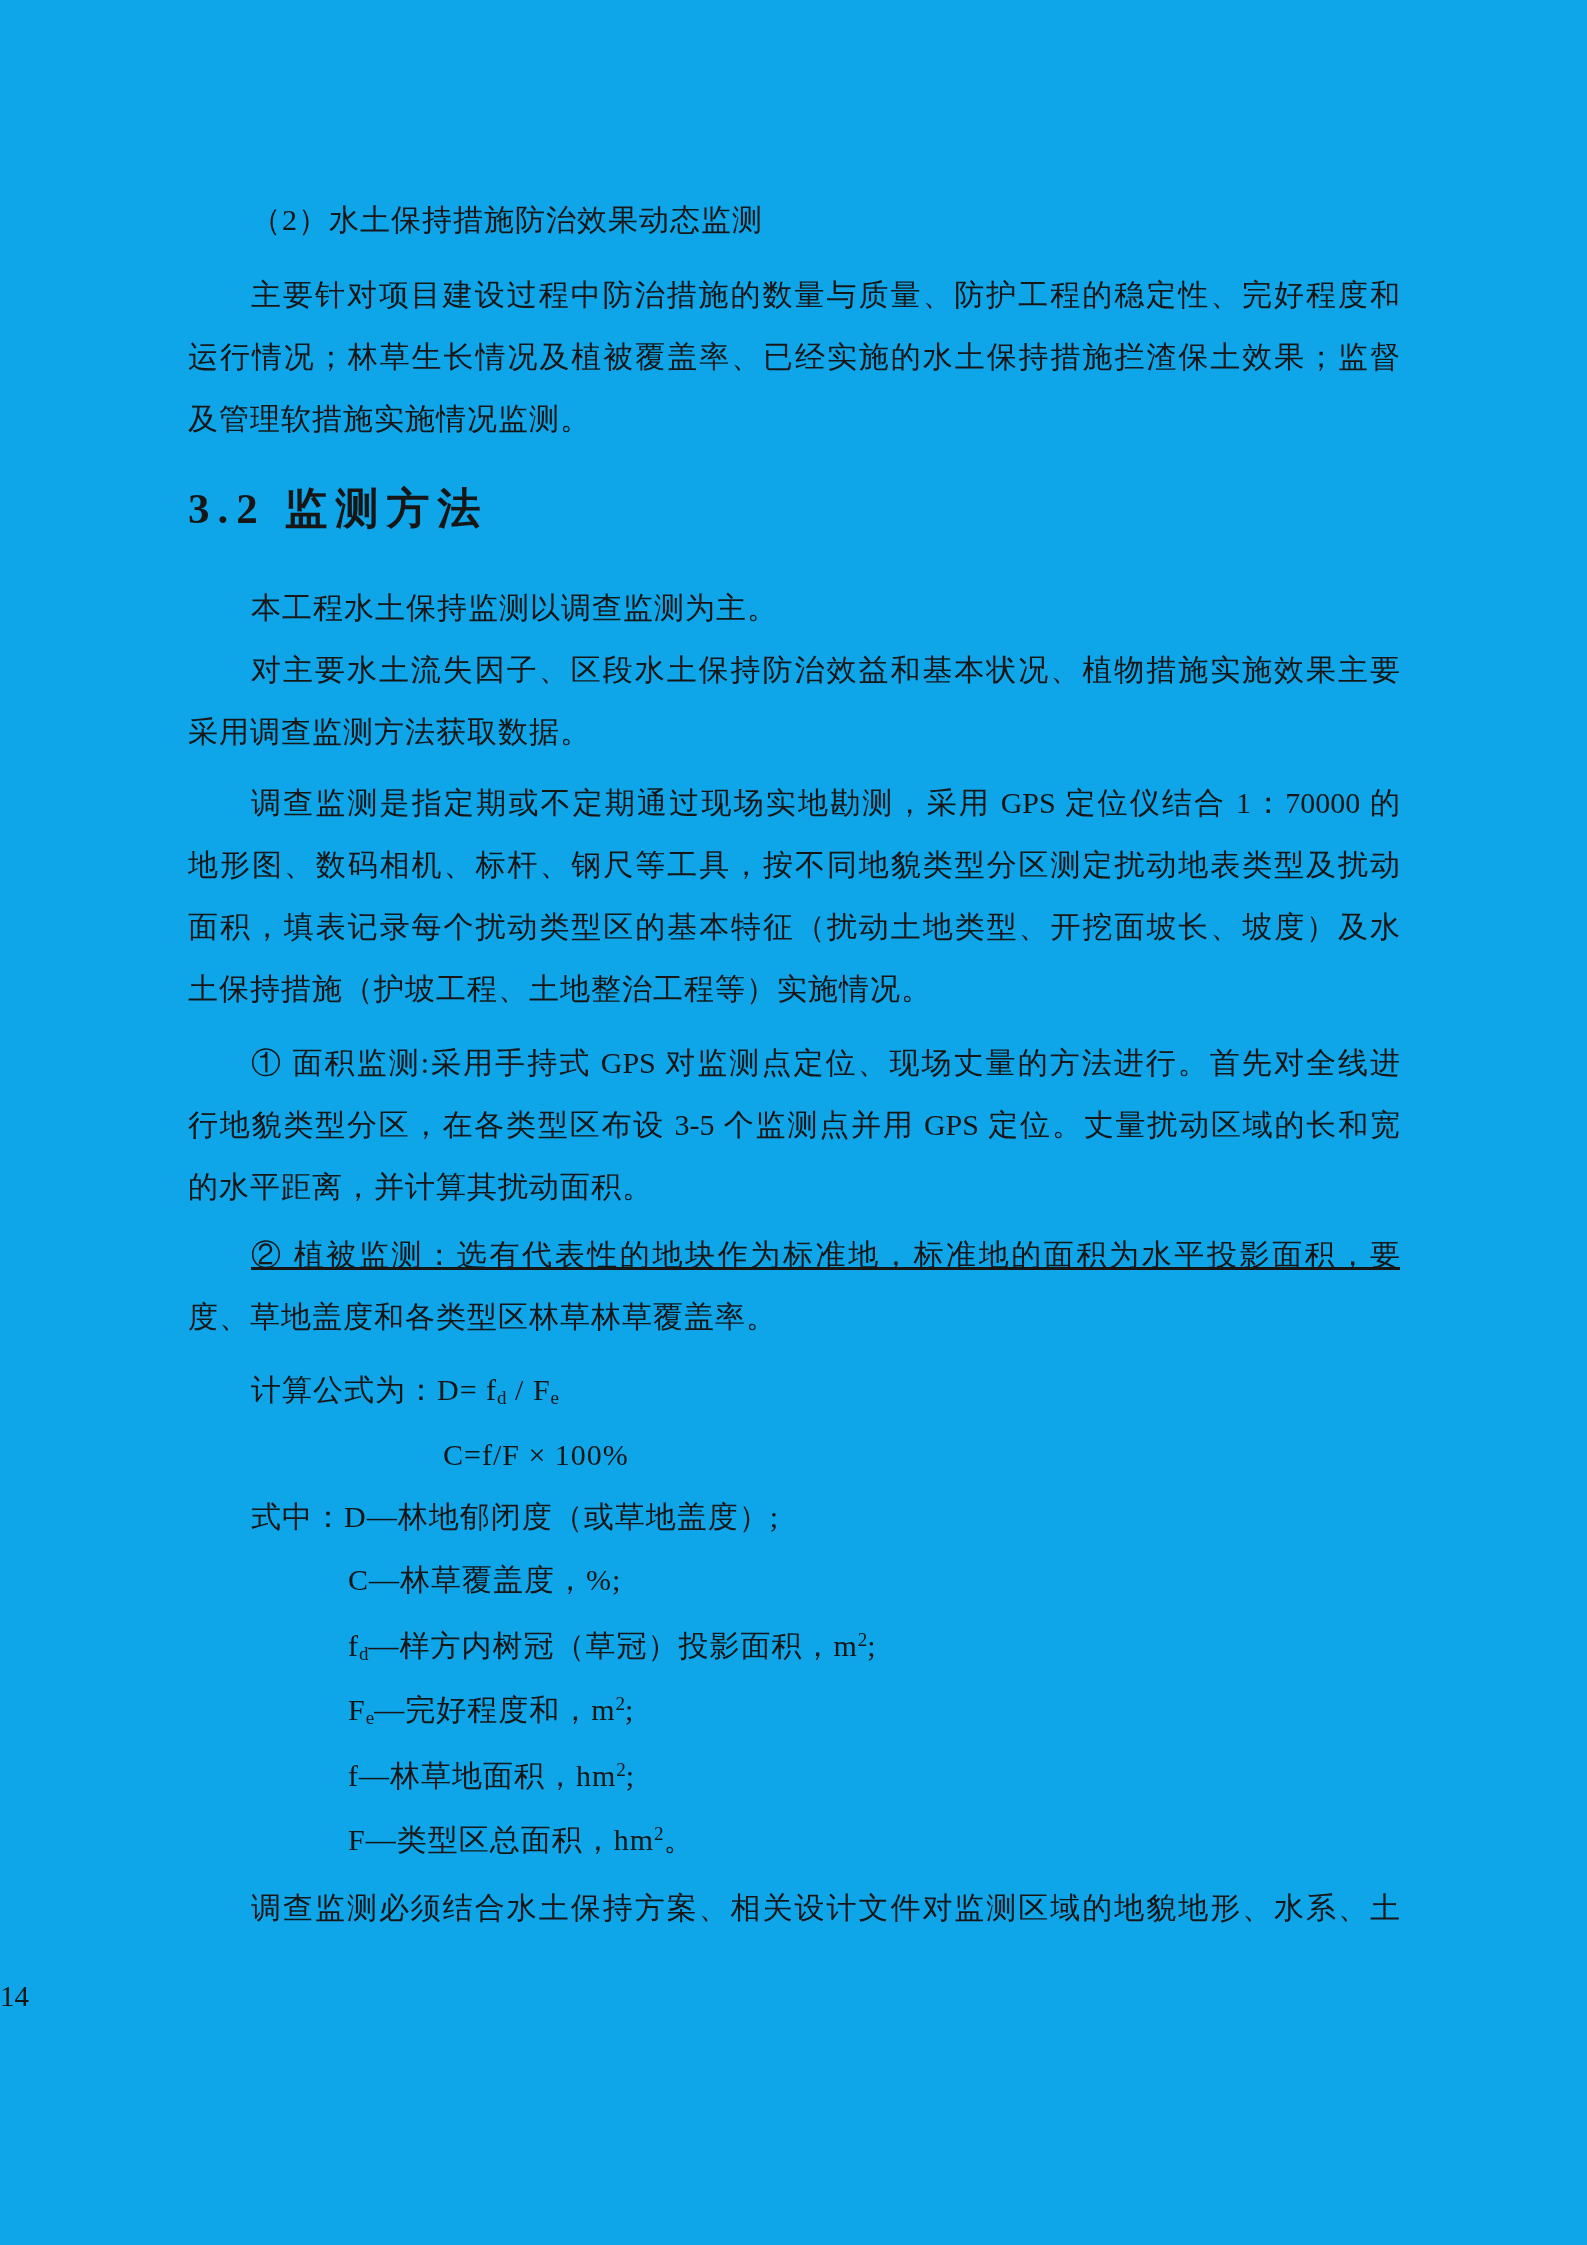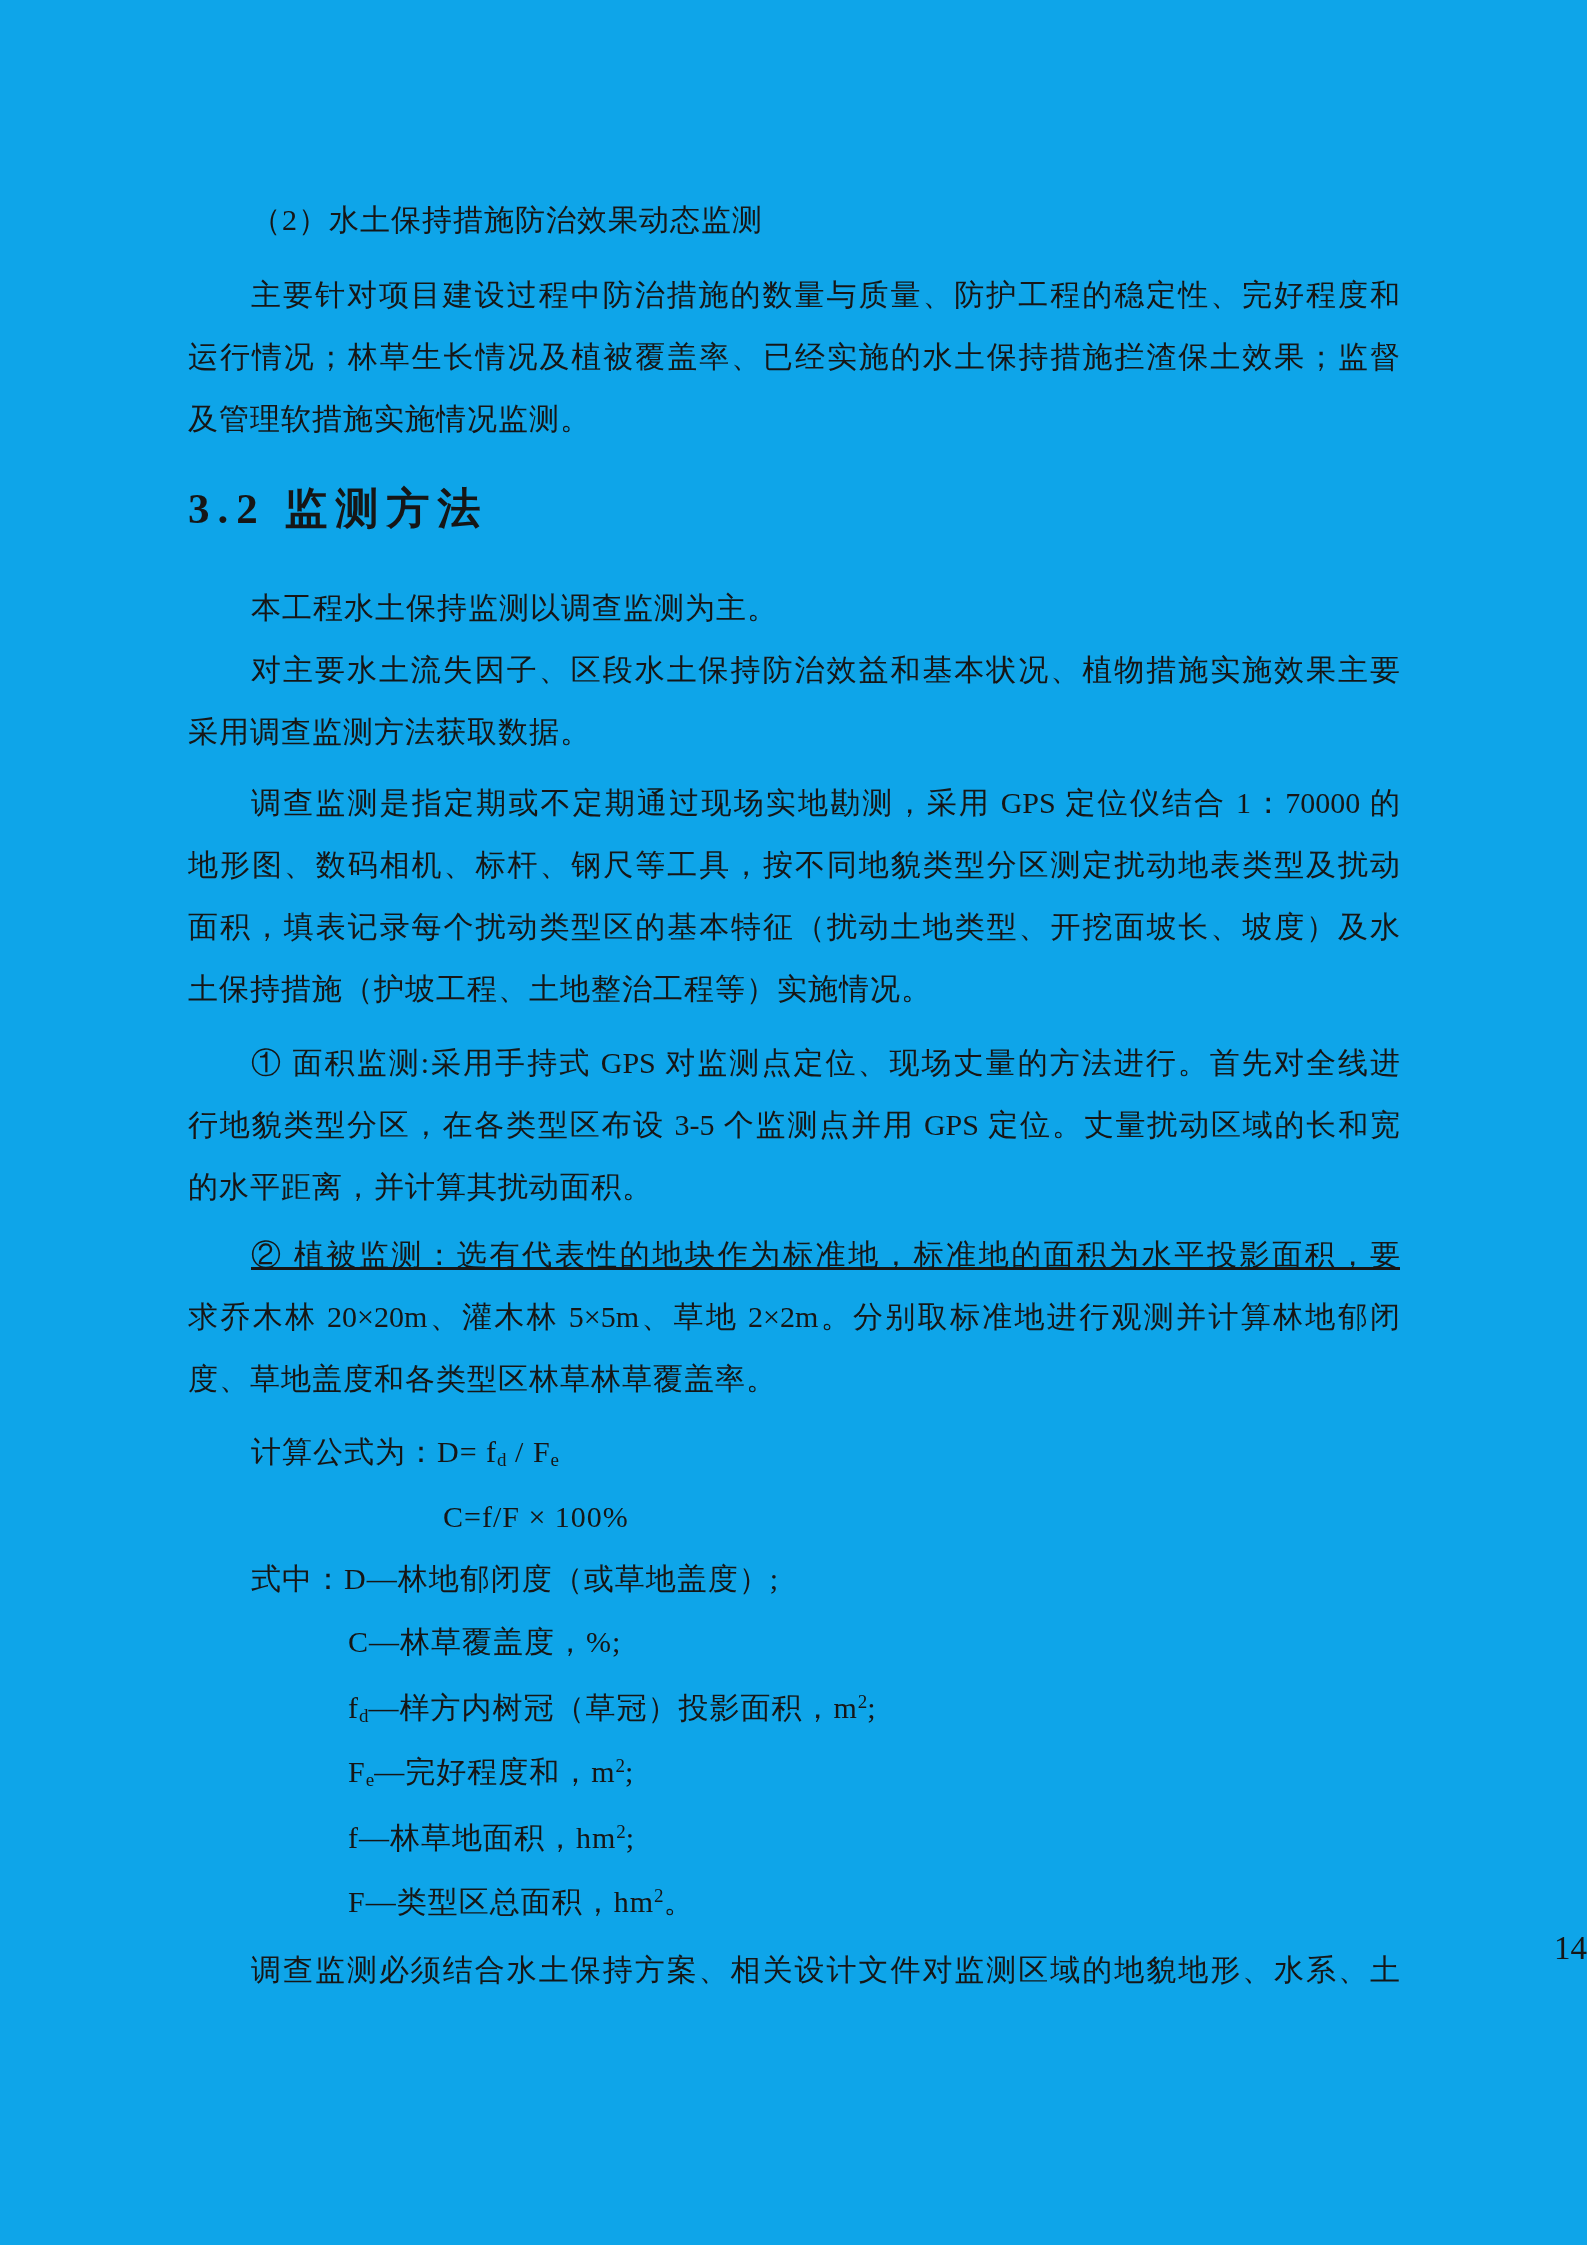--- a/index.html
+++ b/index.html
@@ -46,23 +46,23 @@
   }
   .ln sup{
     font-size:19px;
     line-height:0;
     vertical-align:0.55em;
     letter-spacing:0;
   }
   .page-num{
     position:absolute;
     left:0;right:0;
-    top:1928px;
-    text-align:right;
-    font-size:33px;
+    top:1976px;
+    text-align:left;
+    font-size:29px;
     line-height:40px;
   }
 </style>
 </head>
 <body>
 
 <div class="page">
   <main class="content">
       <div class="block" style="margin-top: 0px;">
         <div class="ln" style="padding-left: 63px;"><span>（2）水土保持措施防治效果动态监测</span></div>
@@ -88,21 +88,20 @@
         <div class="ln fill"><span>面积，填表记录每个扰动类型区的基本特征（扰动土地类型、开挖面坡长、坡度）及水</span></div>
         <div class="ln"><span>土保持措施（护坡工程、土地整治工程等）实施情况。</span></div>
       </div>
       <div class="block" style="margin-top: 12px;">
         <div class="ln fill" style="padding-left: 63px;"><span>① 面积监测:采用手持式 GPS 对监测点定位、现场丈量的方法进行。首先对全线进</span></div>
         <div class="ln fill"><span>行地貌类型分区，在各类型区布设 3-5 个监测点并用 GPS 定位。丈量扰动区域的长和宽</span></div>
         <div class="ln"><span>的水平距离，并计算其扰动面积。</span></div>
       </div>
       <div class="block" style="margin-top: 6px;">
         <div class="ln fill" style="padding-left: 63px; text-decoration: underline;"><span>② 植被监测：选有代表性的地块作为标准地，标准地的面积为水平投影面积，要</span></div>
-        <div class="ln fill"><span>求乔木林 20×20m、灌木林 5×5m、草地 2×2m。分别取标准地进行观测并计算林地郁闭</span></div>
         <div class="ln"><span>度、草地盖度和各类型区林草林草覆盖率。</span></div>
       </div>
       <div class="block" style="margin-top: 11px;">
         <div class="ln" style="padding-left: 63px;"><span>计算公式为：D= f</span><sub>d</sub><span> / F</span><sub>e</sub></div>
       </div>
       <div class="block" style="margin-top: 3px;">
         <div class="ln" style="padding-left: 255px;"><span>C=f/F × 100%</span></div>
       </div>
       <div class="block" style="margin-top: 0px;">
         <div class="ln" style="padding-left: 63px;"><span>式中：D—林地郁闭度（或草地盖度）;</span></div>

